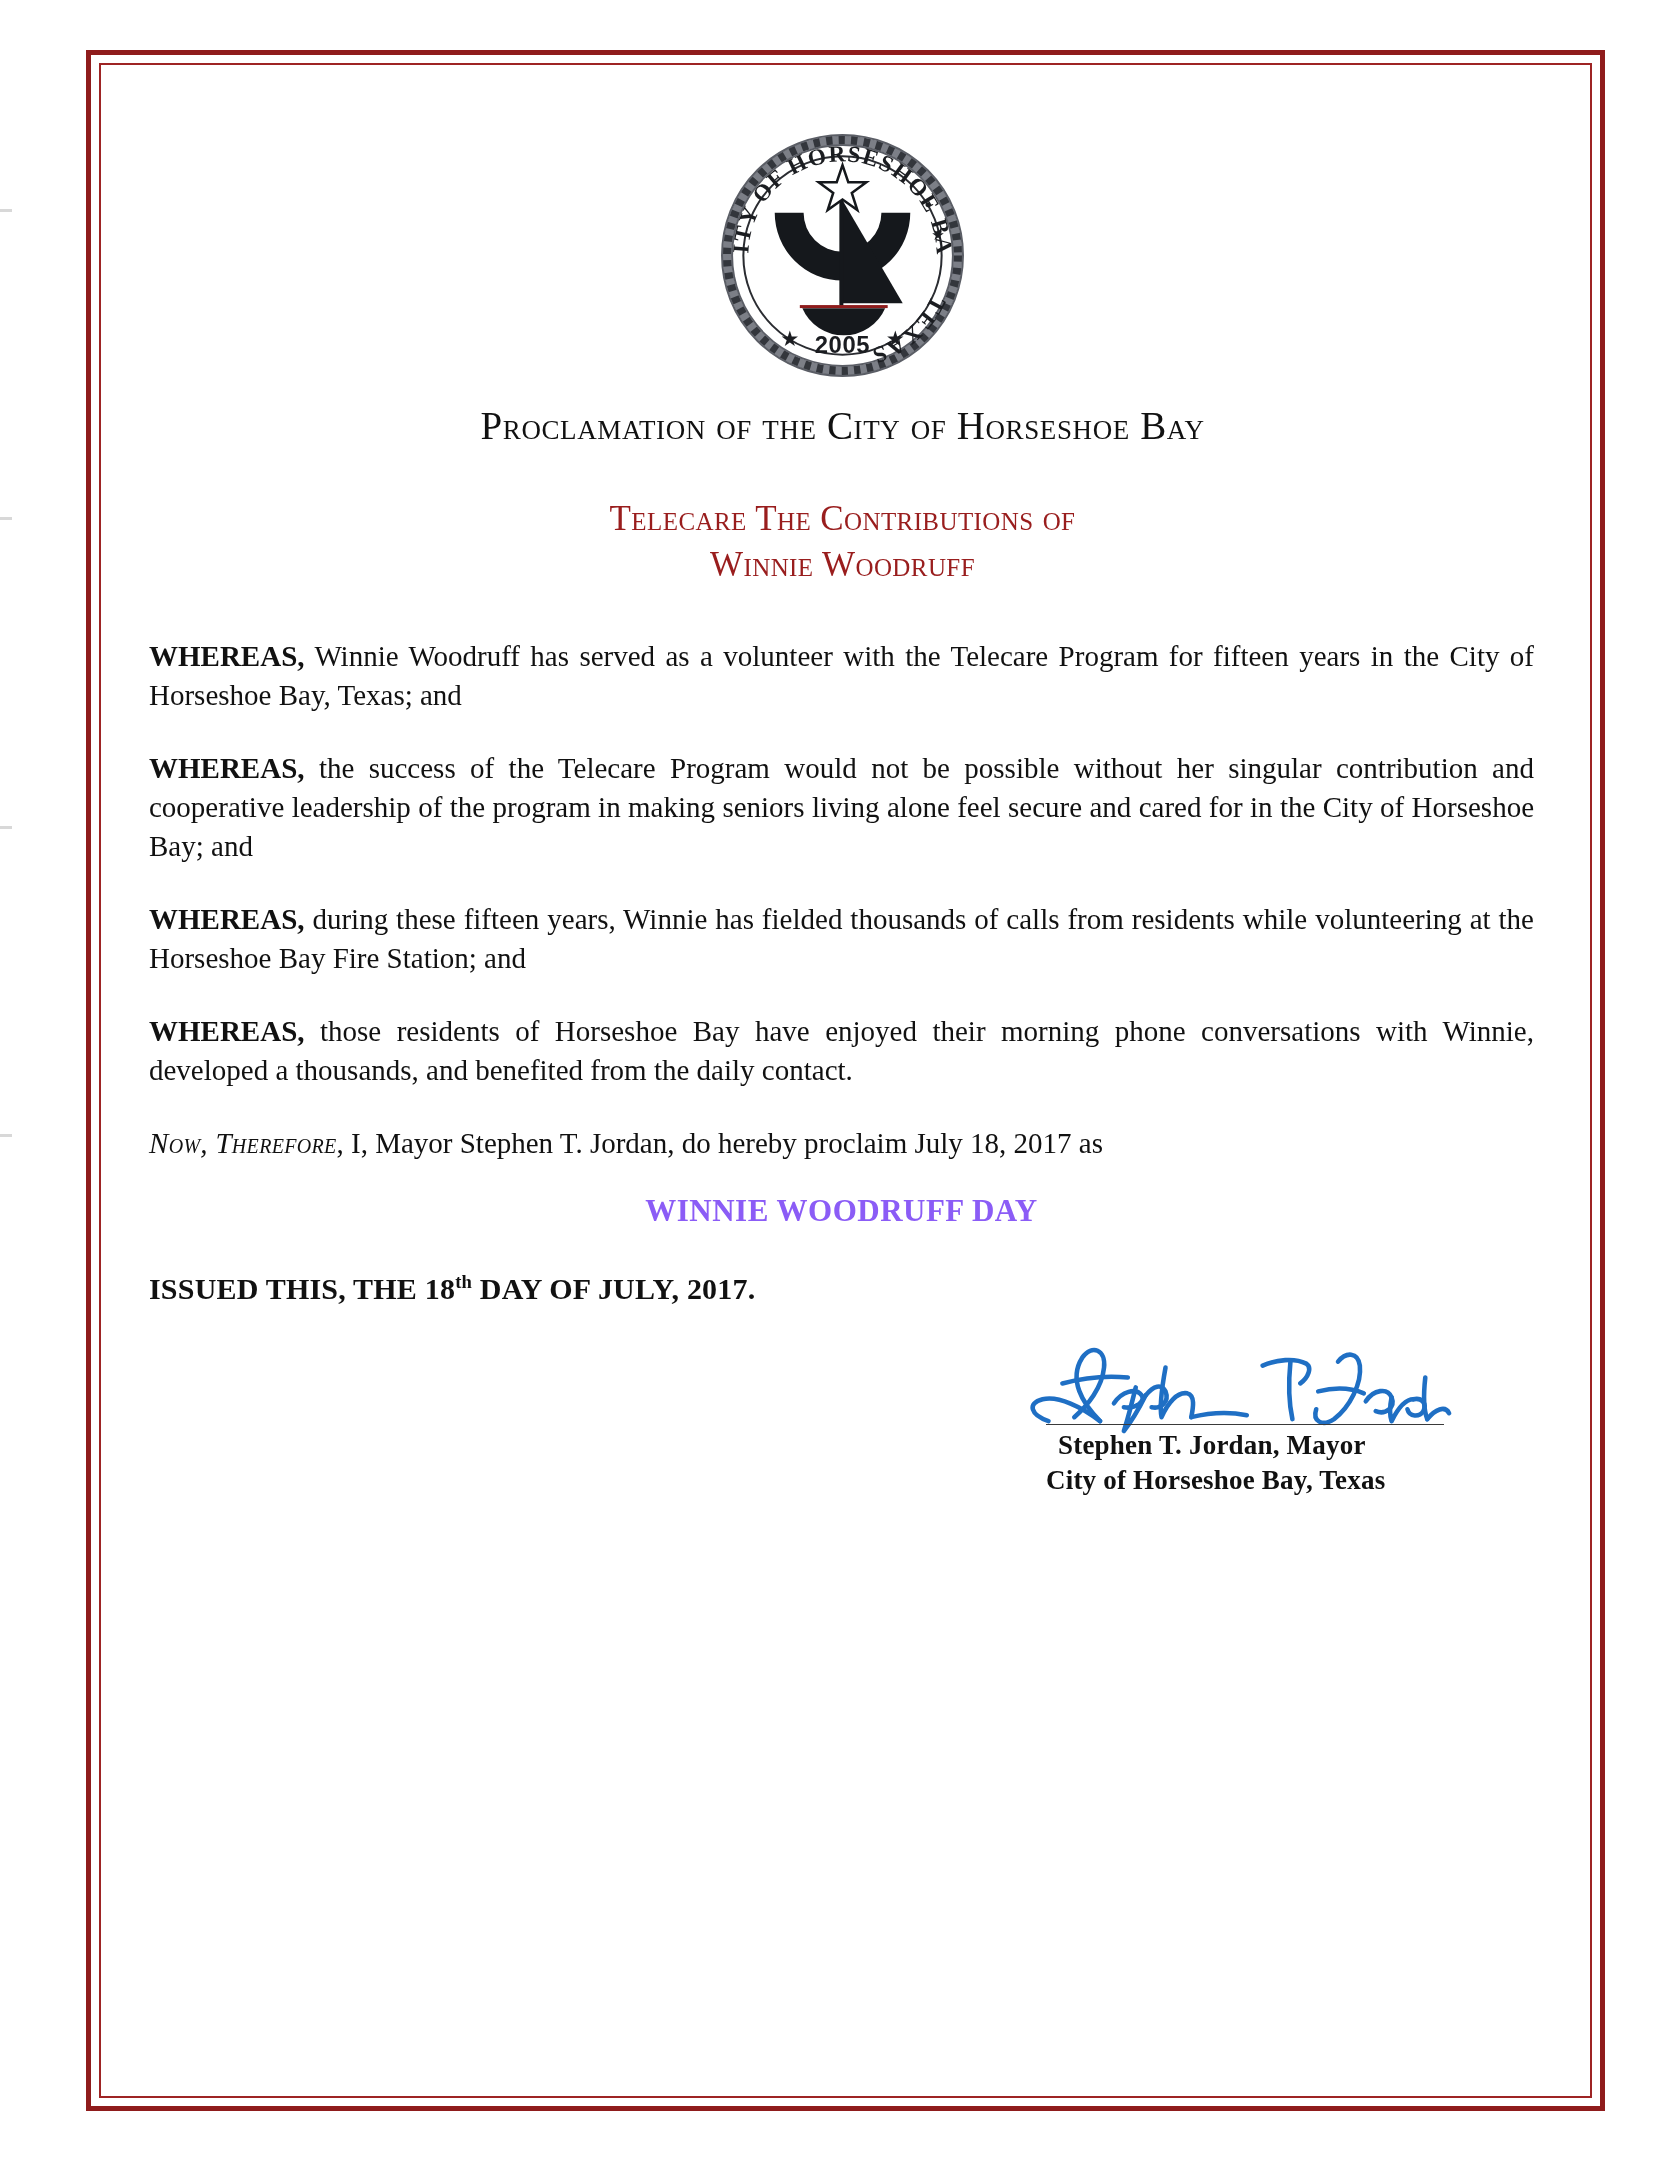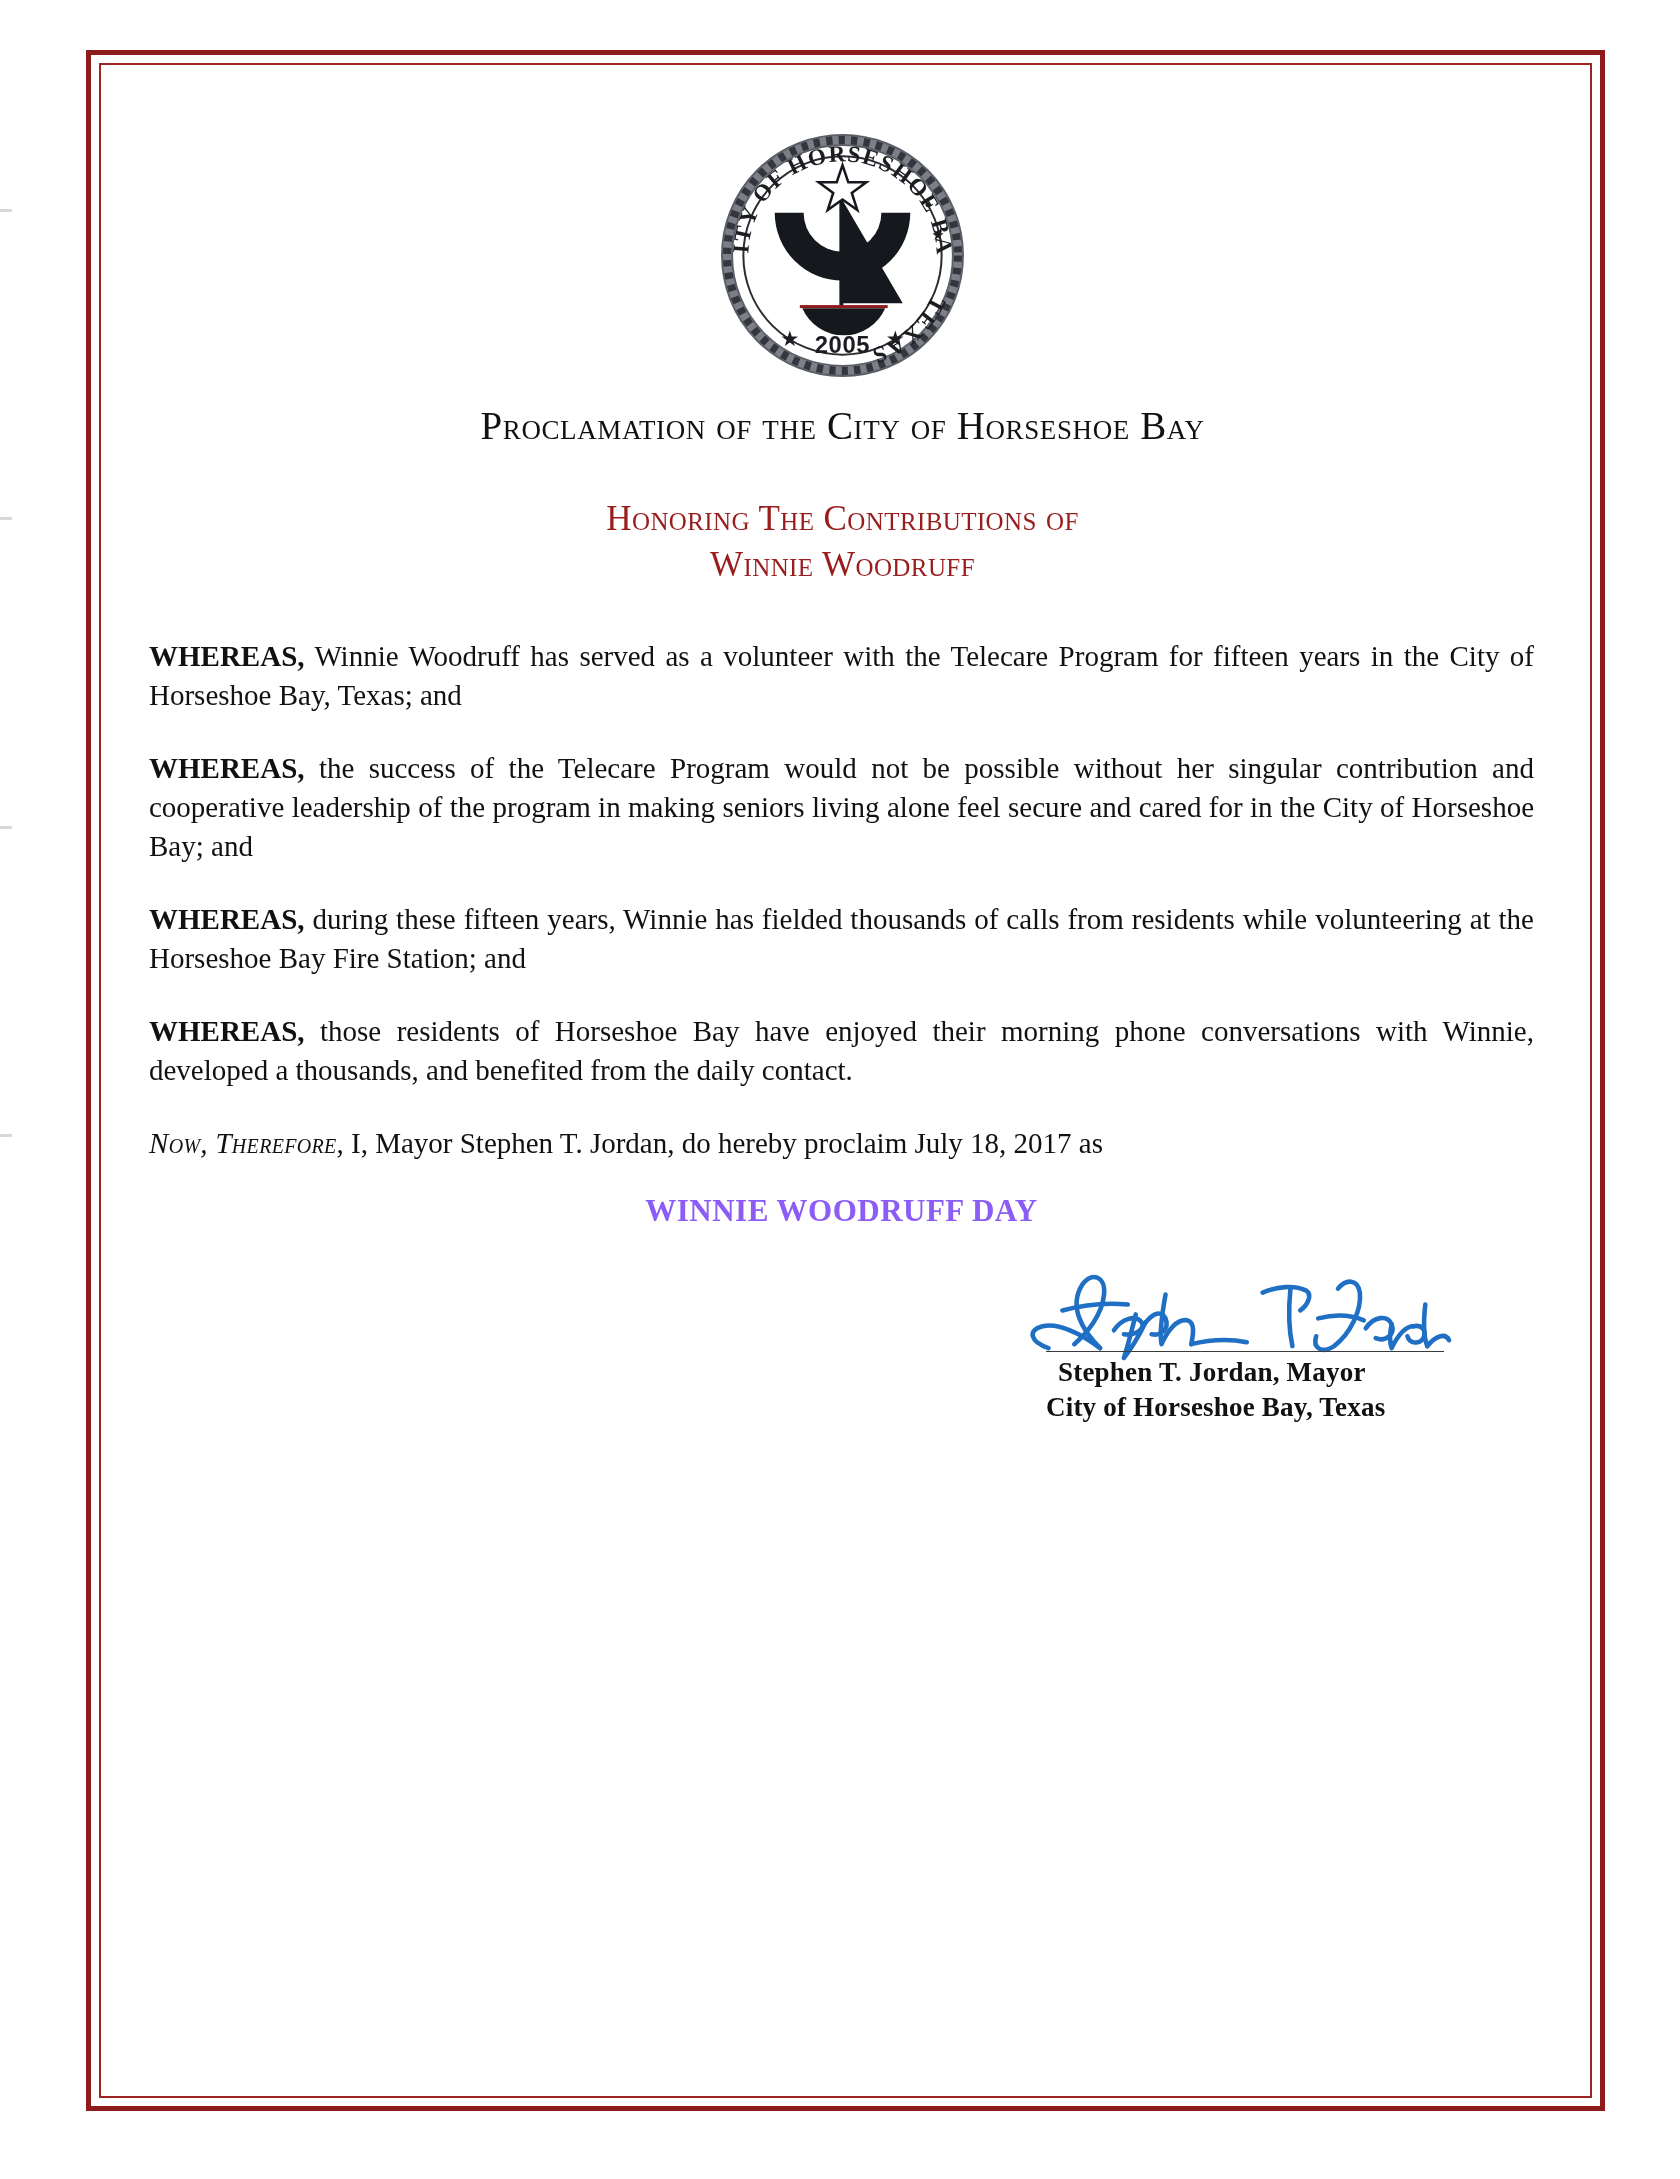--- a/index.html
+++ b/index.html
@@ -209,21 +209,21 @@
         <rect x="66" y="139.5" width="70" height="2.4" fill="#8f1c1c"></rect>
 
         <path d="M 100,28 L 104.6,41.6 L 119,41.6 L 107.4,50.2 L 111.8,63.8
                  L 100,55.4 L 88.2,63.8 L 92.6,50.2 L 81,41.6 L 95.4,41.6 Z" fill="#ffffff" stroke="#15181c" stroke-width="2"></path>
       </svg>
     </div>
 
     <div class="doc-title">Proclamation of the City of Horseshoe Bay</div>
 
     <div class="honor-block">
-      <span class="honor-line1">Honoring The Contributions of</span>
+      <span class="honor-line1">Telecare The Contributions of</span>
       <span class="honor-line2">Winnie Woodruff</span>
     </div>
 
     <div class="body-wrap">
 
       <p class="para">
         <span class="lead">WHEREAS,</span><span> Winnie Woodruff has served as a volunteer with the Telecare Program for fifteen years in the City of Horseshoe Bay, Texas; and</span>
       </p>
 
       <p class="para">
@@ -238,20 +238,21 @@
         <span class="lead">WHEREAS,</span><span> those residents of Horseshoe Bay have enjoyed their morning phone conversations with Winnie, developed a thousands, and benefited from the daily contact.</span>
       </p>
 
       <p class="para no-justify">
         <span class="lead-sc">Now, Therefore</span><span>, I, Mayor Stephen T. Jordan, do hereby proclaim July 18, 2017 as</span>
       </p>
 
       <div class="day-heading">WINNIE WOODRUFF DAY</div>
 
 
+      <div class="issued"><span>ISSUED THIS, THE 18</span><sup>th</sup><span> DAY OF JULY, 2017.</span></div>
 
       <div class="sig-area">
         <div class="sig-box">
 
           <svg class="sig-ink" viewBox="0 0 460 118" aria-hidden="true">
             <g fill="none" stroke="#1f6fc4" stroke-width="4.6" stroke-linecap="round" stroke-linejoin="round">
 
               <path d="M 52,104 C 34,98 30,86 46,82 C 62,78 86,90 104,104"></path>
               <path d="M 104,104 C 86,86 72,62 86,40 C 96,26 110,32 108,50
                        C 106,70 92,88 78,100"></path>

